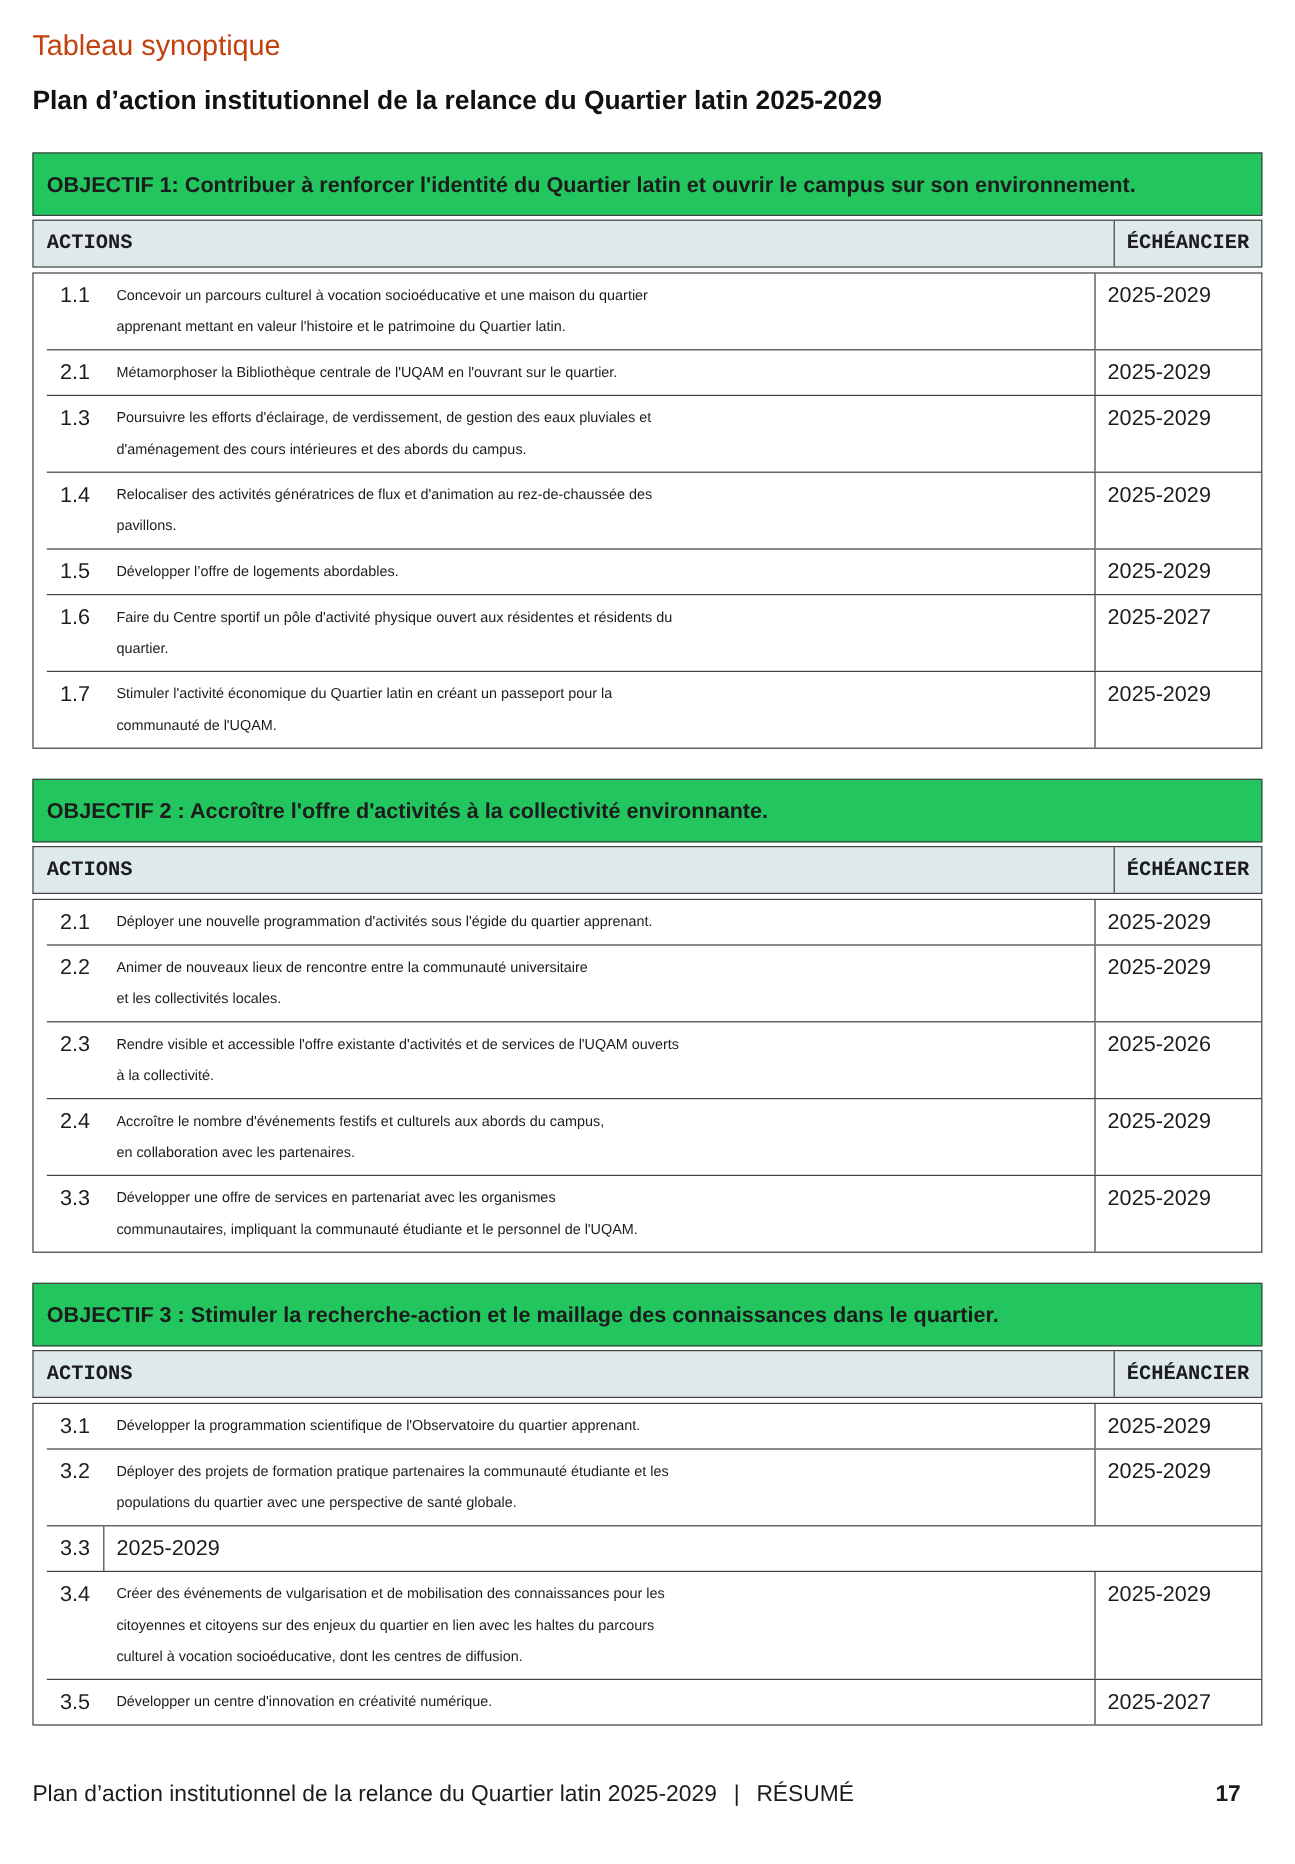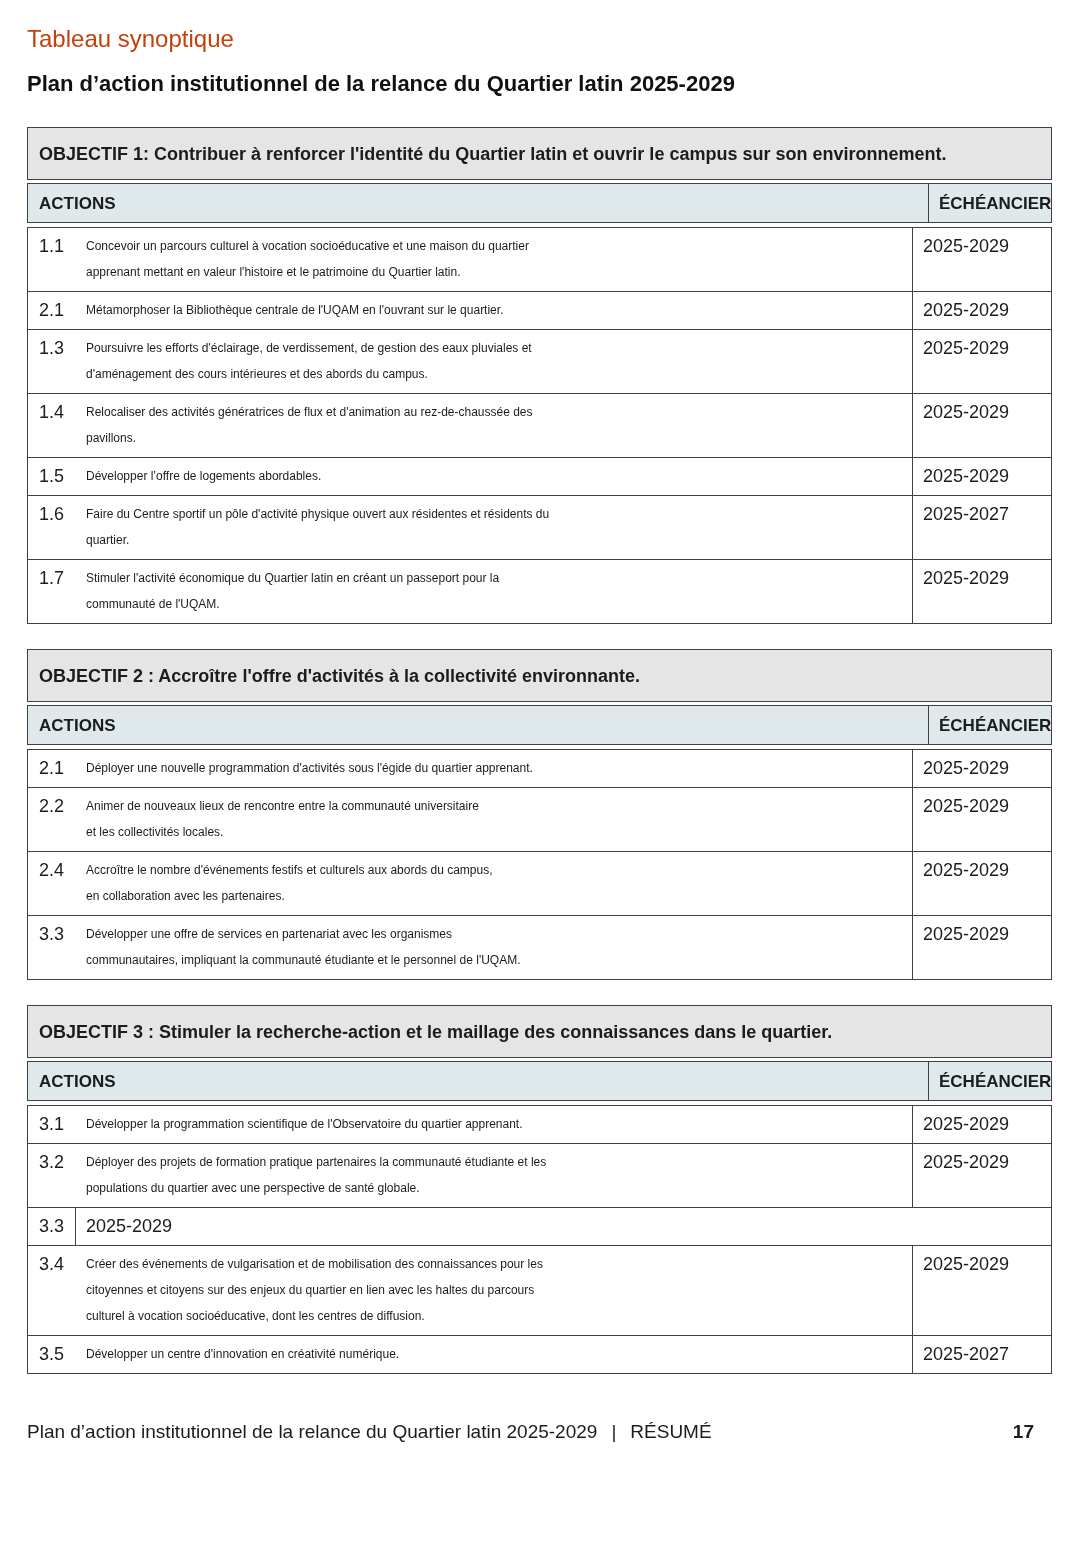--- a/index.html
+++ b/index.html
@@ -30,55 +30,57 @@
     line-height: 26px;
     font-weight: 700;
     color: #111111;
   }
   .section {
     margin-top: 30px;
   }
   .section + .section { margin-top: 25px; }
   .obj-header {
     border: 1.5px solid #414042;
-    background: #e5e5e5;
+    background: #22c55e;
     padding: 15px 11px 14px 11px;
     font-size: 18px;
     line-height: 22px;
     font-weight: 700;
     color: #1c1c1c;
     margin-bottom: 3px;
     box-sizing: border-box;
   }
   .col-header {
     border: 1.5px solid #414042;
     background: #dfe9ec;
     display: flex;
     align-items: flex-end;
     margin-bottom: 4px;
     box-sizing: border-box;
+    font-family: Liberation Mono, monospace;
   }
   .col-header .col-actions {
     flex: 1 1 auto;
     padding: 9px 11px 8px 11px;
     font-size: 17px;
     font-weight: 700;
     line-height: 21px;
   }
   .col-header .col-sched {
     width: 123px;
     box-sizing: border-box;
     border-left: 1px solid #414042;
     padding: 9px 4px 8px 10px;
     font-size: 17px;
     font-weight: 700;
     line-height: 21px;
   }
   .rows {
     border: 1.5px solid #414042;
+    padding-left: 11px;
   }
   .trow {
     display: flex;
     align-items: stretch;
   }
   .trow + .trow { border-top: 1px solid #414042; }
   .cell-num {
     width: 47px;
     box-sizing: border-box;
     padding: 5px 0 6px 11px;
@@ -197,20 +199,26 @@
     <div class="cell-sched">2025-2029</div>
   </div>
 
   <div class="trow">
     <div class="cell-num">2.2</div>
     <div class="cell-text">Animer de nouveaux lieux de rencontre entre la communauté universitaire
 et les collectivités locales.</div>
     <div class="cell-sched">2025-2029</div>
   </div>
 
+  <div class="trow">
+    <div class="cell-num">2.3</div>
+    <div class="cell-text">Rendre visible et accessible l'offre existante d'activités et de services de l'UQAM ouverts
+à la collectivité.</div>
+    <div class="cell-sched">2025-2026</div>
+  </div>
 
   <div class="trow">
     <div class="cell-num">2.4</div>
     <div class="cell-text">Accroître le nombre d'événements festifs et culturels aux abords du campus,
 en collaboration avec les partenaires.</div>
     <div class="cell-sched">2025-2029</div>
   </div>
 
   <div class="trow">
     <div class="cell-num">3.3</div>

